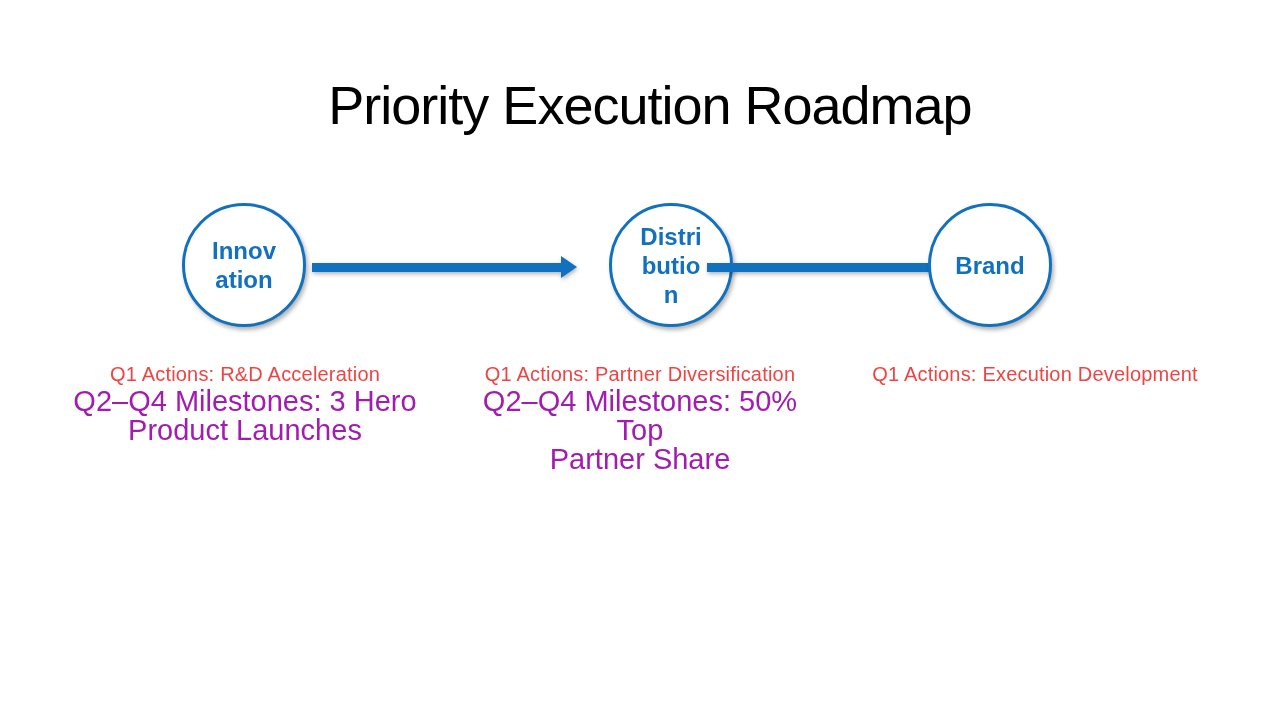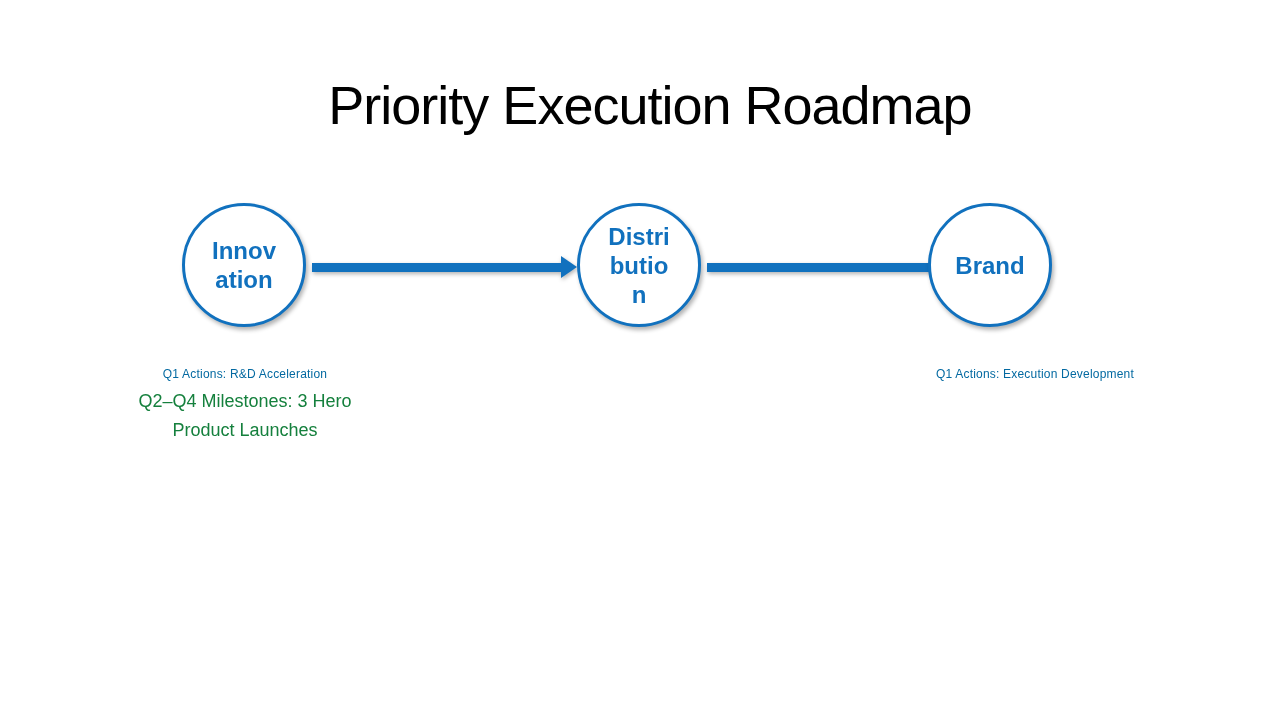--- a/index.html
+++ b/index.html
@@ -44,21 +44,21 @@
   .circle-label {
     display: block;
     text-align: center;
     color: #1171BE;
     font-weight: 700;
     font-size: 24px;
     line-height: 29px;
     white-space: pre-line;
   }
   .c1 { left: 182px; }
-  .c2 { left: 577px; }
+  .c2 { left: 609px; }
   .c3 { left: 928px; }
   .arrow {
     position: absolute;
     top: 256px;
     width: 265px;
     height: 22px;
     filter: drop-shadow(1.5px 2.5px 2px rgba(0,0,0,0.30));
   }
   .a1 { left: 312px; }
   .a2 { left: 707px; }
@@ -84,31 +84,31 @@
     position: absolute;
     top: 364px;
     width: 360px;
     text-align: center;
     color: #1a1a1a;
   }
   .d1 { left: 65px; }
   .d2 { left: 460px; }
   .d3 { left: 855px; }
   .q1-line {
-    font-size: 12px;
+    font-size: 20px;
     line-height: 20px;
     letter-spacing: 0.2px;
-    color: #0369a1;
+    color: #ef4444;
     margin-bottom: 3px;
   }
   .milestones-line {
-    font-size: 18px;
+    font-size: 29px;
     line-height: 29px;
     white-space: pre-line;
-    color: #15803d;
+    color: #a21caf;
   }
 </style>
 </head>
 <body>
 
 <div class="slide">
 
   <h1 class="title">Priority Execution Roadmap</h1>
 
   <div class="circle c1">
@@ -135,18 +135,23 @@
   <div class="circle c3">
     <span class="circle-label">Brand</span>
   </div>
 
   <div class="desc d1">
     <div class="q1-line">Q1 Actions: R&amp;D Acceleration</div>
     <div class="milestones-line">Q2–Q4 Milestones: 3 Hero
 Product Launches</div>
   </div>
 
+  <div class="desc d2">
+    <div class="q1-line">Q1 Actions: Partner Diversification</div>
+    <div class="milestones-line">Q2–Q4 Milestones: 50% Top
+Partner Share</div>
+  </div>
 
   <div class="desc d3">
     <div class="q1-line">Q1 Actions: Execution Development</div>
   </div>
 
 </div>
 
 </body></html>

